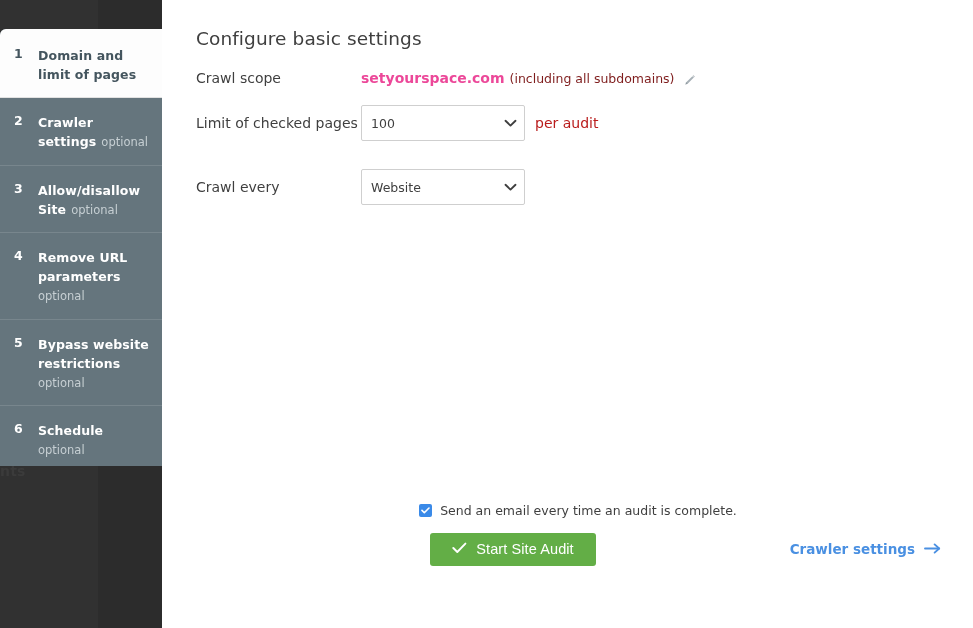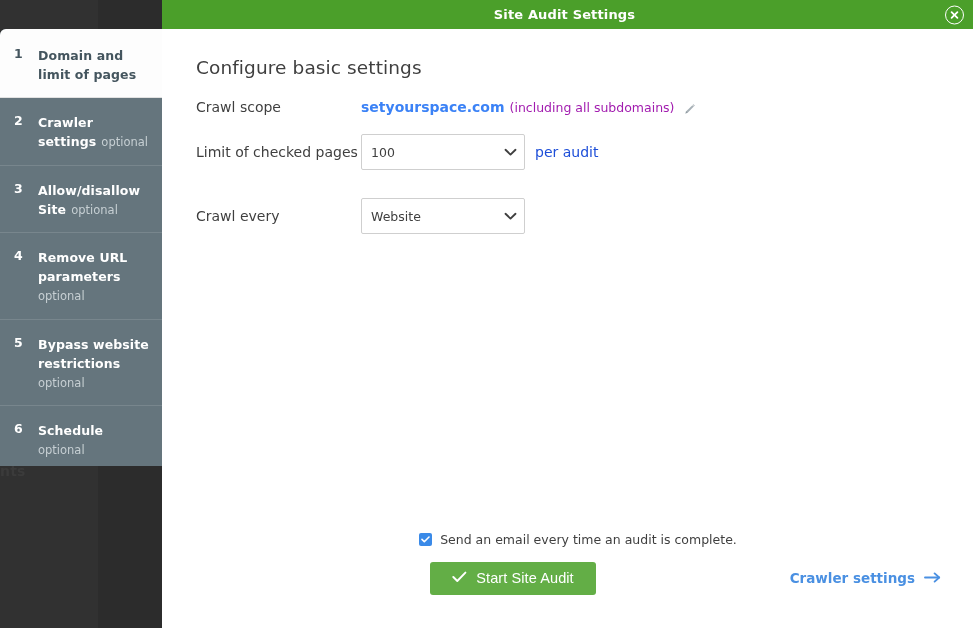--- a/index.html
+++ b/index.html
@@ -149,25 +149,25 @@
     width: 165px;
     flex: 0 0 165px;
     font-size: 14px;
     color: #3f3f3f;
     font-weight: 400;
   }
   .scope-row { }
   .scope-value {
     font-size: 14px;
     font-weight: 700;
-    color: #3b82f6;
+    color: #ec4899;
   }
   .scope-note {
     font-size: 12.5px;
-    color: #a21caf;
+    color: #7f1d1d;
     margin-left: 5px;
     font-weight: 400;
   }
   .pencil-icon {
     margin-left: 8px;
     display: inline-flex;
     align-items: center;
     cursor: pointer;
     position: relative;
     top: 2px;
@@ -183,21 +183,21 @@
     align-items: center;
     justify-content: space-between;
     padding: 0 7px 0 9px;
     font-size: 12.5px;
     color: #3f3f3f;
     cursor: pointer;
   }
   .select-box .chev { display: flex; align-items: center; }
   .suffix {
     font-size: 14px;
-    color: #1d4ed8;
+    color: #b91c1c;
     margin-left: 10px;
   }
   .crawl-source-row { margin-top: 28px; }
 
   
   .footer {
     position: absolute;
     left: 0;
     right: 0;
     bottom: 0;
@@ -322,29 +322,20 @@
     <span class="body">
       <span class="label">Schedule</span>
       <span class="sub">optional</span>
     </span>
   </div>
 
 </nav>
 
 <div class="modal">
 
-  <div class="modal-header">
-    <span class="modal-title">Site Audit Settings</span>
-    <div class="close-btn">
-      <svg width="11" height="11" viewBox="0 0 11 11" aria-hidden="true">
-        <line x1="2.6" y1="2.6" x2="8.4" y2="8.4" stroke="#ffffff" stroke-width="1.8" stroke-linecap="round"></line>
-        <line x1="8.4" y1="2.6" x2="2.6" y2="8.4" stroke="#ffffff" stroke-width="1.8" stroke-linecap="round"></line>
-      </svg>
-    </div>
-  </div>
 
   <div class="modal-body">
 
     <div class="section-title">Configure basic settings</div>
 
     <div class="form-row scope-row">
       <span class="row-label">Crawl scope</span>
       <span class="scope-value">setyourspace.com</span>
       <span class="scope-note">(including all subdomains)</span>
       <span class="pencil-icon">

